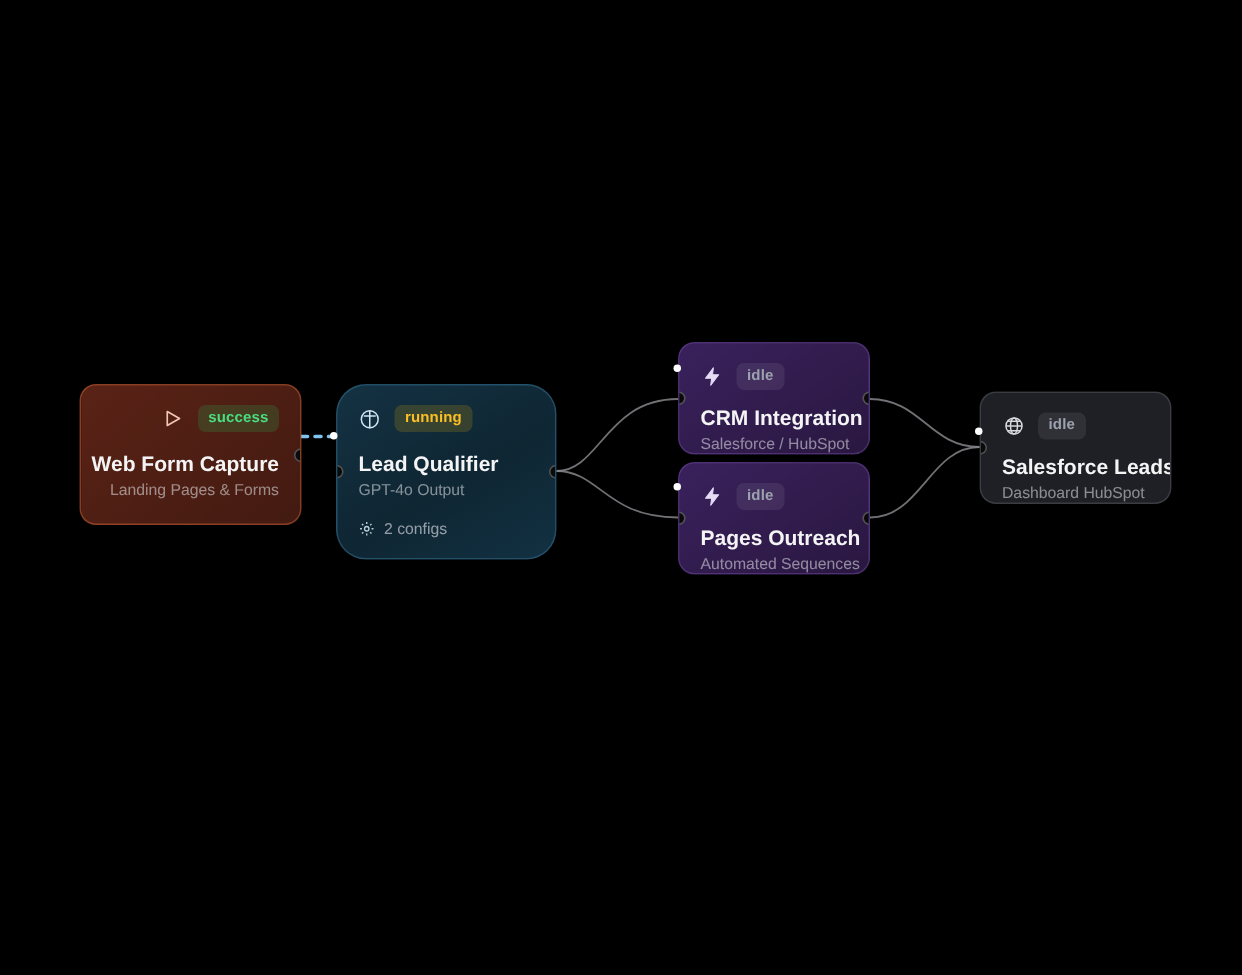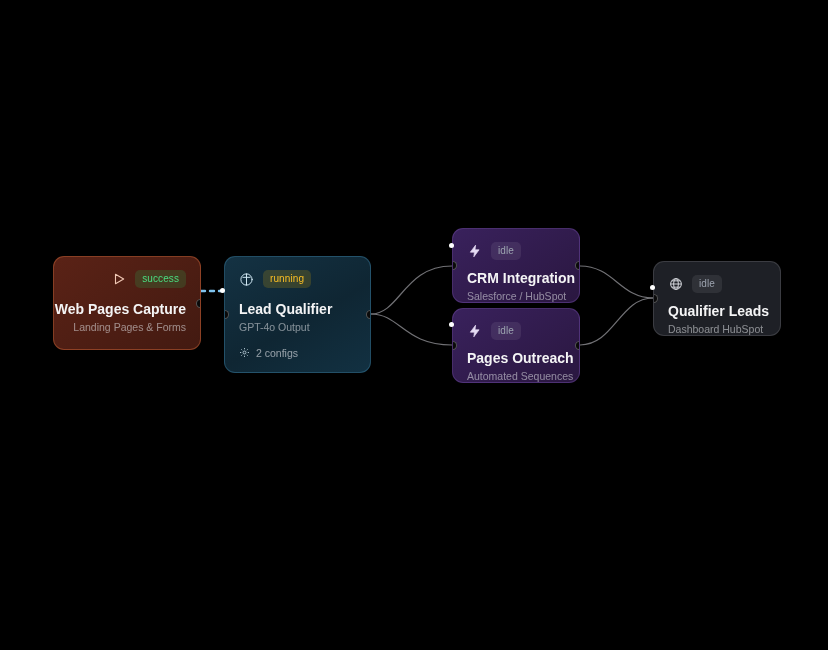--- a/index.html
+++ b/index.html
@@ -45,21 +45,21 @@
     width: 15px; height: 15px;
     display: flex; align-items: center; justify-content: center;
     flex: 0 0 auto;
   }
   .node-icon svg { display: block; }
   .badge {
     font-size: 10px;
     line-height: 1;
     padding: 4px 7px 4px 7px;
     border-radius: 5px;
-    font-weight: 400;
+    font-weight: 700;
     letter-spacing: 0.1px;
     white-space: nowrap;
   }
   .badge.success {
     color: #4ade80;
     background: rgba(34,197,94,0.18);
   }
   .badge.running {
     color: #fbbf24;
     background: rgba(234,179,8,0.18);
@@ -95,20 +95,21 @@
 
   
   .theme-trigger {
     background: linear-gradient(140deg, #5a2216 0%, #431a11 100%);
     border-color: rgba(220,110,60,0.42);
     align-items: flex-end;
   }
   .theme-agent {
     background: linear-gradient(150deg, #143243 0%, #0f2633 55%, #123142 100%);
     border-color: rgba(70,150,190,0.34);
+    border-radius: 20px;
   }
   .theme-action {
     background: linear-gradient(145deg, #39215c 0%, #2a1740 100%);
     border-color: rgba(140,95,200,0.30);
   }
   .theme-output {
     background: #1e2026;
     border-color: rgba(255,255,255,0.13);
   }
 
@@ -158,21 +159,21 @@
 
   <div class="node theme-trigger" style="left:53px; top:256px; width:148px; height:94px;">
     <div class="node-head">
       <span class="node-icon">
         <svg width="14" height="14" viewBox="0 0 24 24" fill="none" stroke="#f0c7b4" stroke-width="1.9" stroke-linejoin="round">
           <polygon points="6,4 20,12 6,20"></polygon>
         </svg>
       </span>
       <span class="badge success">success</span>
     </div>
-    <div class="node-title">Web Pages Capture</div>
+    <div class="node-title">Web Form Capture</div>
     <div class="node-sub">Landing Pages &amp; Forms</div>
     <div class="port out"></div>
   </div>
 
   <div class="node theme-agent" style="left:224px; top:256px; width:147px; height:117px;">
     <div class="node-head">
       <span class="node-icon">
         <svg width="15" height="15" viewBox="0 0 24 24" fill="none" stroke="#cfe6f2" stroke-width="1.6" stroke-linecap="round">
           <circle cx="12" cy="12" r="9"></circle>
           <path d="M12 3 L12 21"></path>
@@ -239,18 +240,18 @@
         <svg width="14" height="14" viewBox="0 0 24 24" fill="none" stroke="#d7d9de" stroke-width="1.7">
           <circle cx="12" cy="12" r="9.2"></circle>
           <ellipse cx="12" cy="12" rx="4" ry="9.2"></ellipse>
           <path d="M2.9 12 L21.1 12"></path>
           <path d="M4.6 6.6 L19.4 6.6"></path>
           <path d="M4.6 17.4 L19.4 17.4"></path>
         </svg>
       </span>
       <span class="badge idle">idle</span>
     </div>
-    <div class="node-title">Qualifier Leads</div>
+    <div class="node-title">Salesforce Leads</div>
     <div class="node-sub">Dashboard HubSpot</div>
     <div class="port in"></div>
   </div>
 
 </div>
 
 </body></html>

